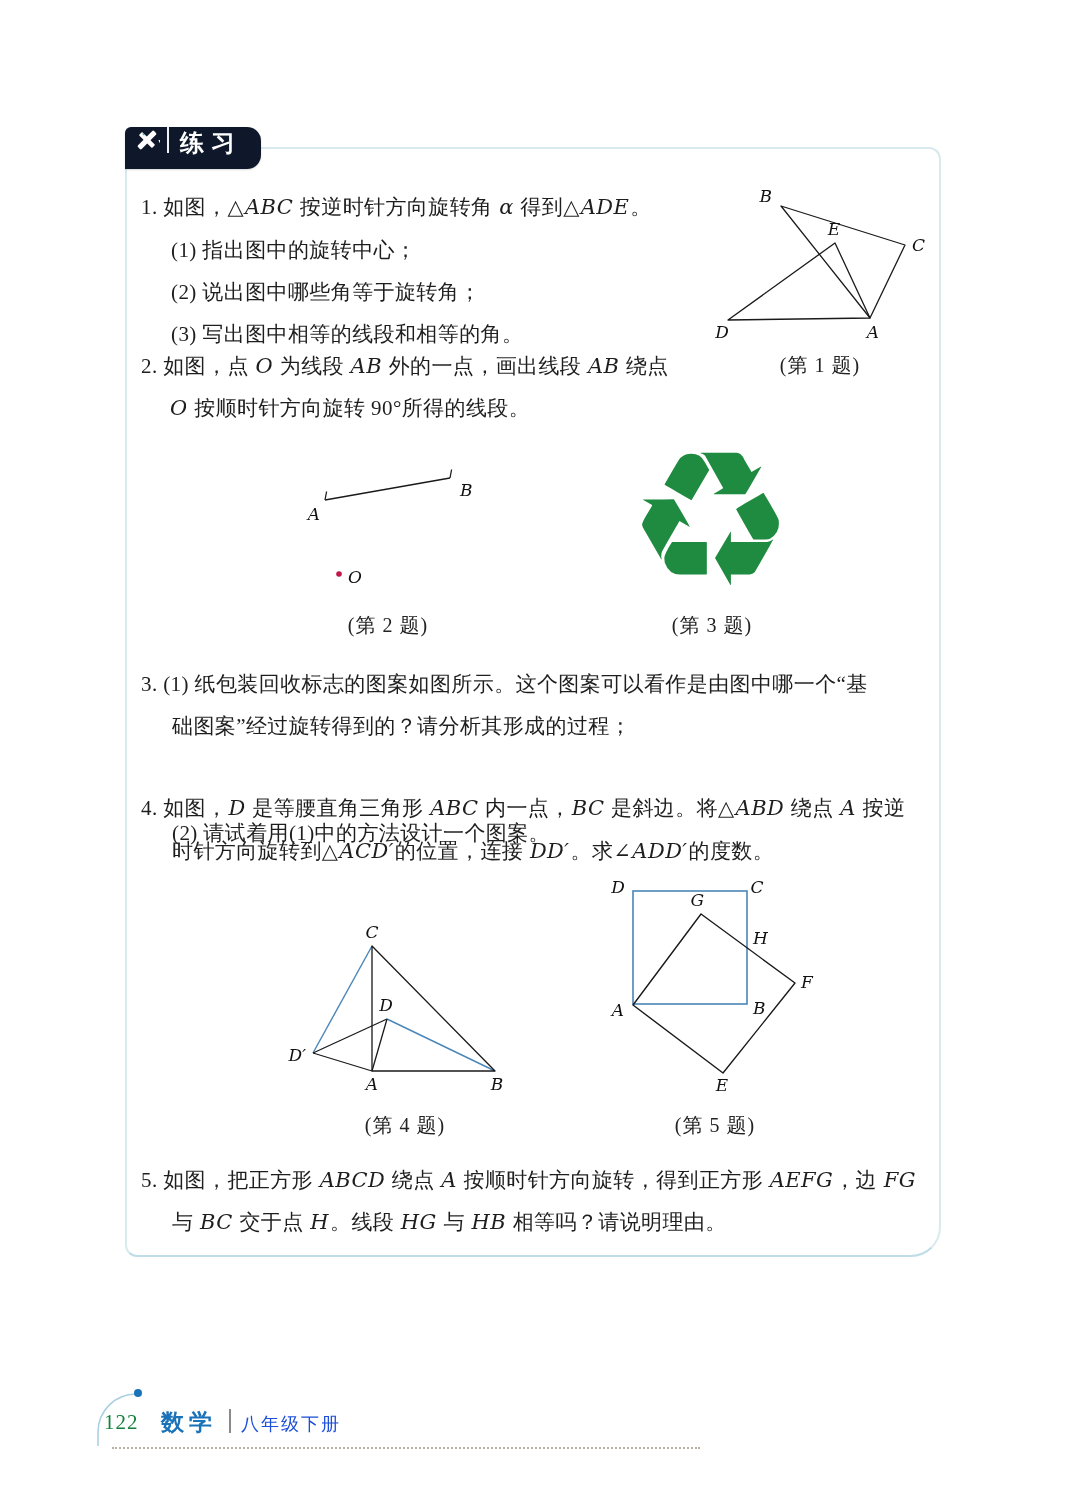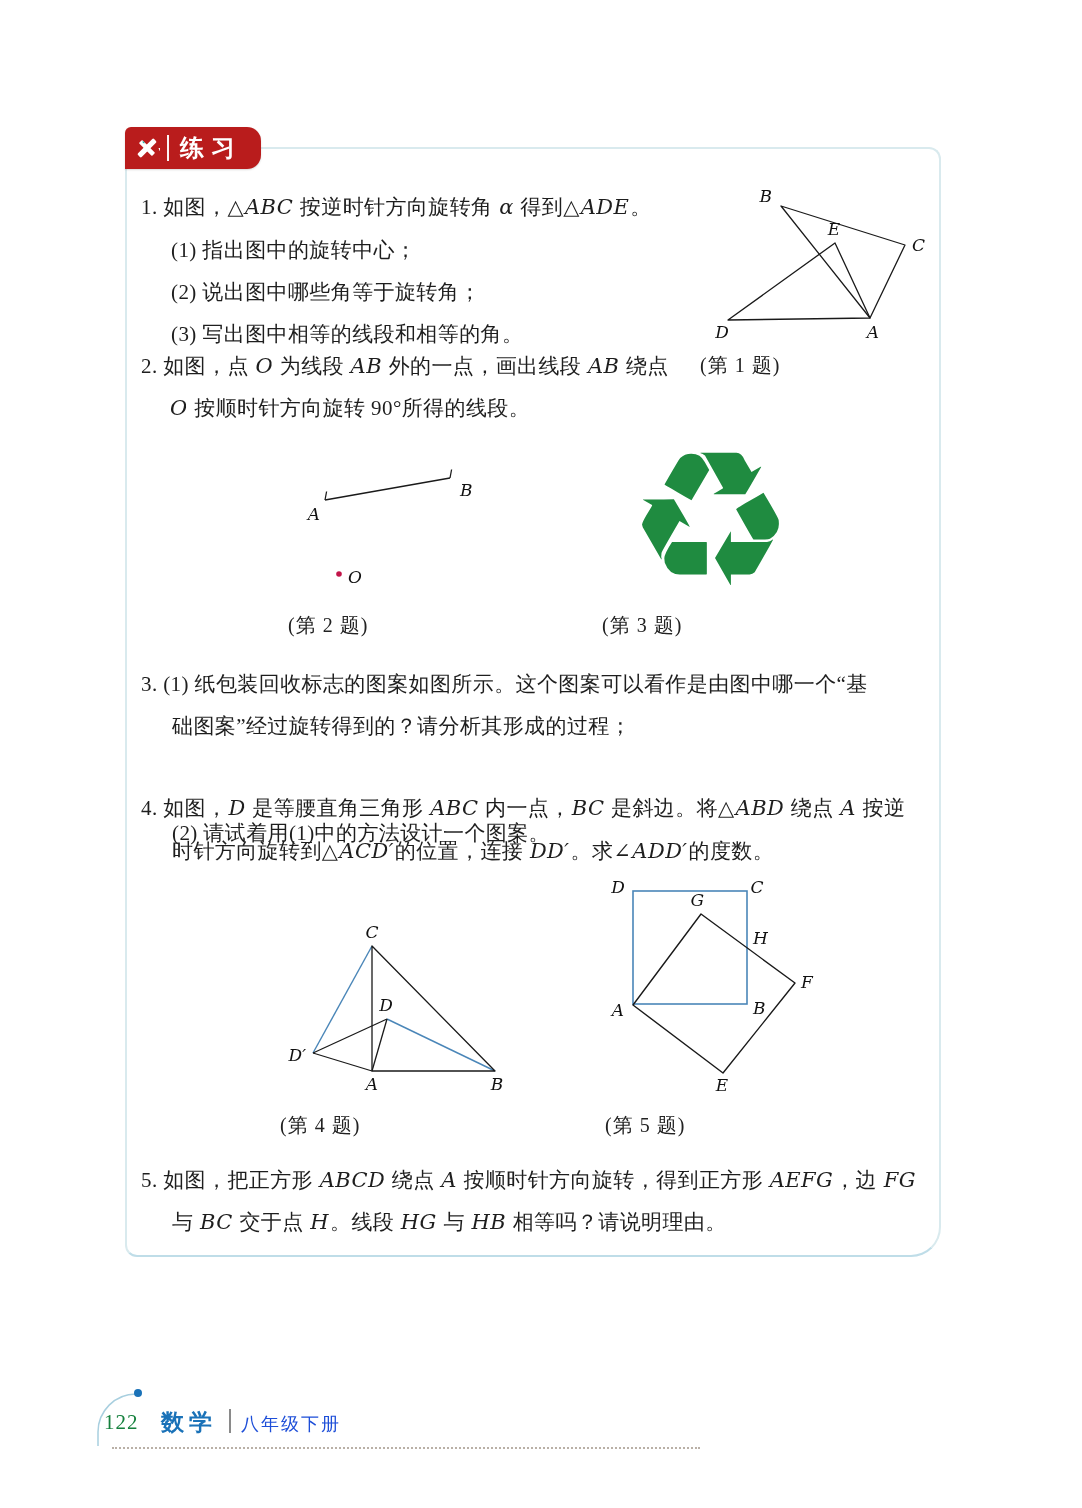--- a/index.html
+++ b/index.html
@@ -12,30 +12,30 @@
   .line{font-size:21px;line-height:27px;white-space:nowrap;letter-spacing:.4px;}
   .line i{font-style:italic;font-family:"DejaVu Serif",serif;padding:0 1px;}
   
   .panel{
     left:125px;top:147px;width:812px;height:1106px;
     border:2px solid #d9eaee;border-radius:8px 12px 30px 12px;
     border-bottom-color:#bfdde8;
   }
   
   .badge{
-    left:125px;top:127px;width:136px;height:42px;background:#b91c1c;
-    border-radius:6px 14px 14px 0;display:flex;align-items:center;
+    left:125px;top:127px;width:136px;height:42px;background:#0f172a;
+    border-radius:6px 14px 14px 0;display:flex;
     box-shadow:0 1px 2px rgba(0,0,0,.15);
   }
   .badge .divider{width:2px;height:26px;background:rgba(255,255,255,.95);margin:0 9px 0 7px;}
   .badge .label{
     color:#fff;font-family:"Liberation Sans","DejaVu Sans",sans-serif;
     font-weight:bold;font-size:24px;letter-spacing:7px;padding-left:2px;
   }
-  .cap{font-size:20px;text-align:left;letter-spacing:1px;color:#222;}
+  .cap{font-size:20px;text-align:center;letter-spacing:1px;color:#222;}
   svg text.vlbl{
     font-family:"DejaVu Serif","Liberation Serif",serif;
     font-style:italic;font-size:17px;fill:#111;
   }
   .recycle{
     text-align:center;color:#1f8b40;font-family:"DejaVu Sans",sans-serif;
     font-size:188px;line-height:180px;
   }
   
   .pagenum{font-size:21px;color:#15803d;letter-spacing:1px;}

